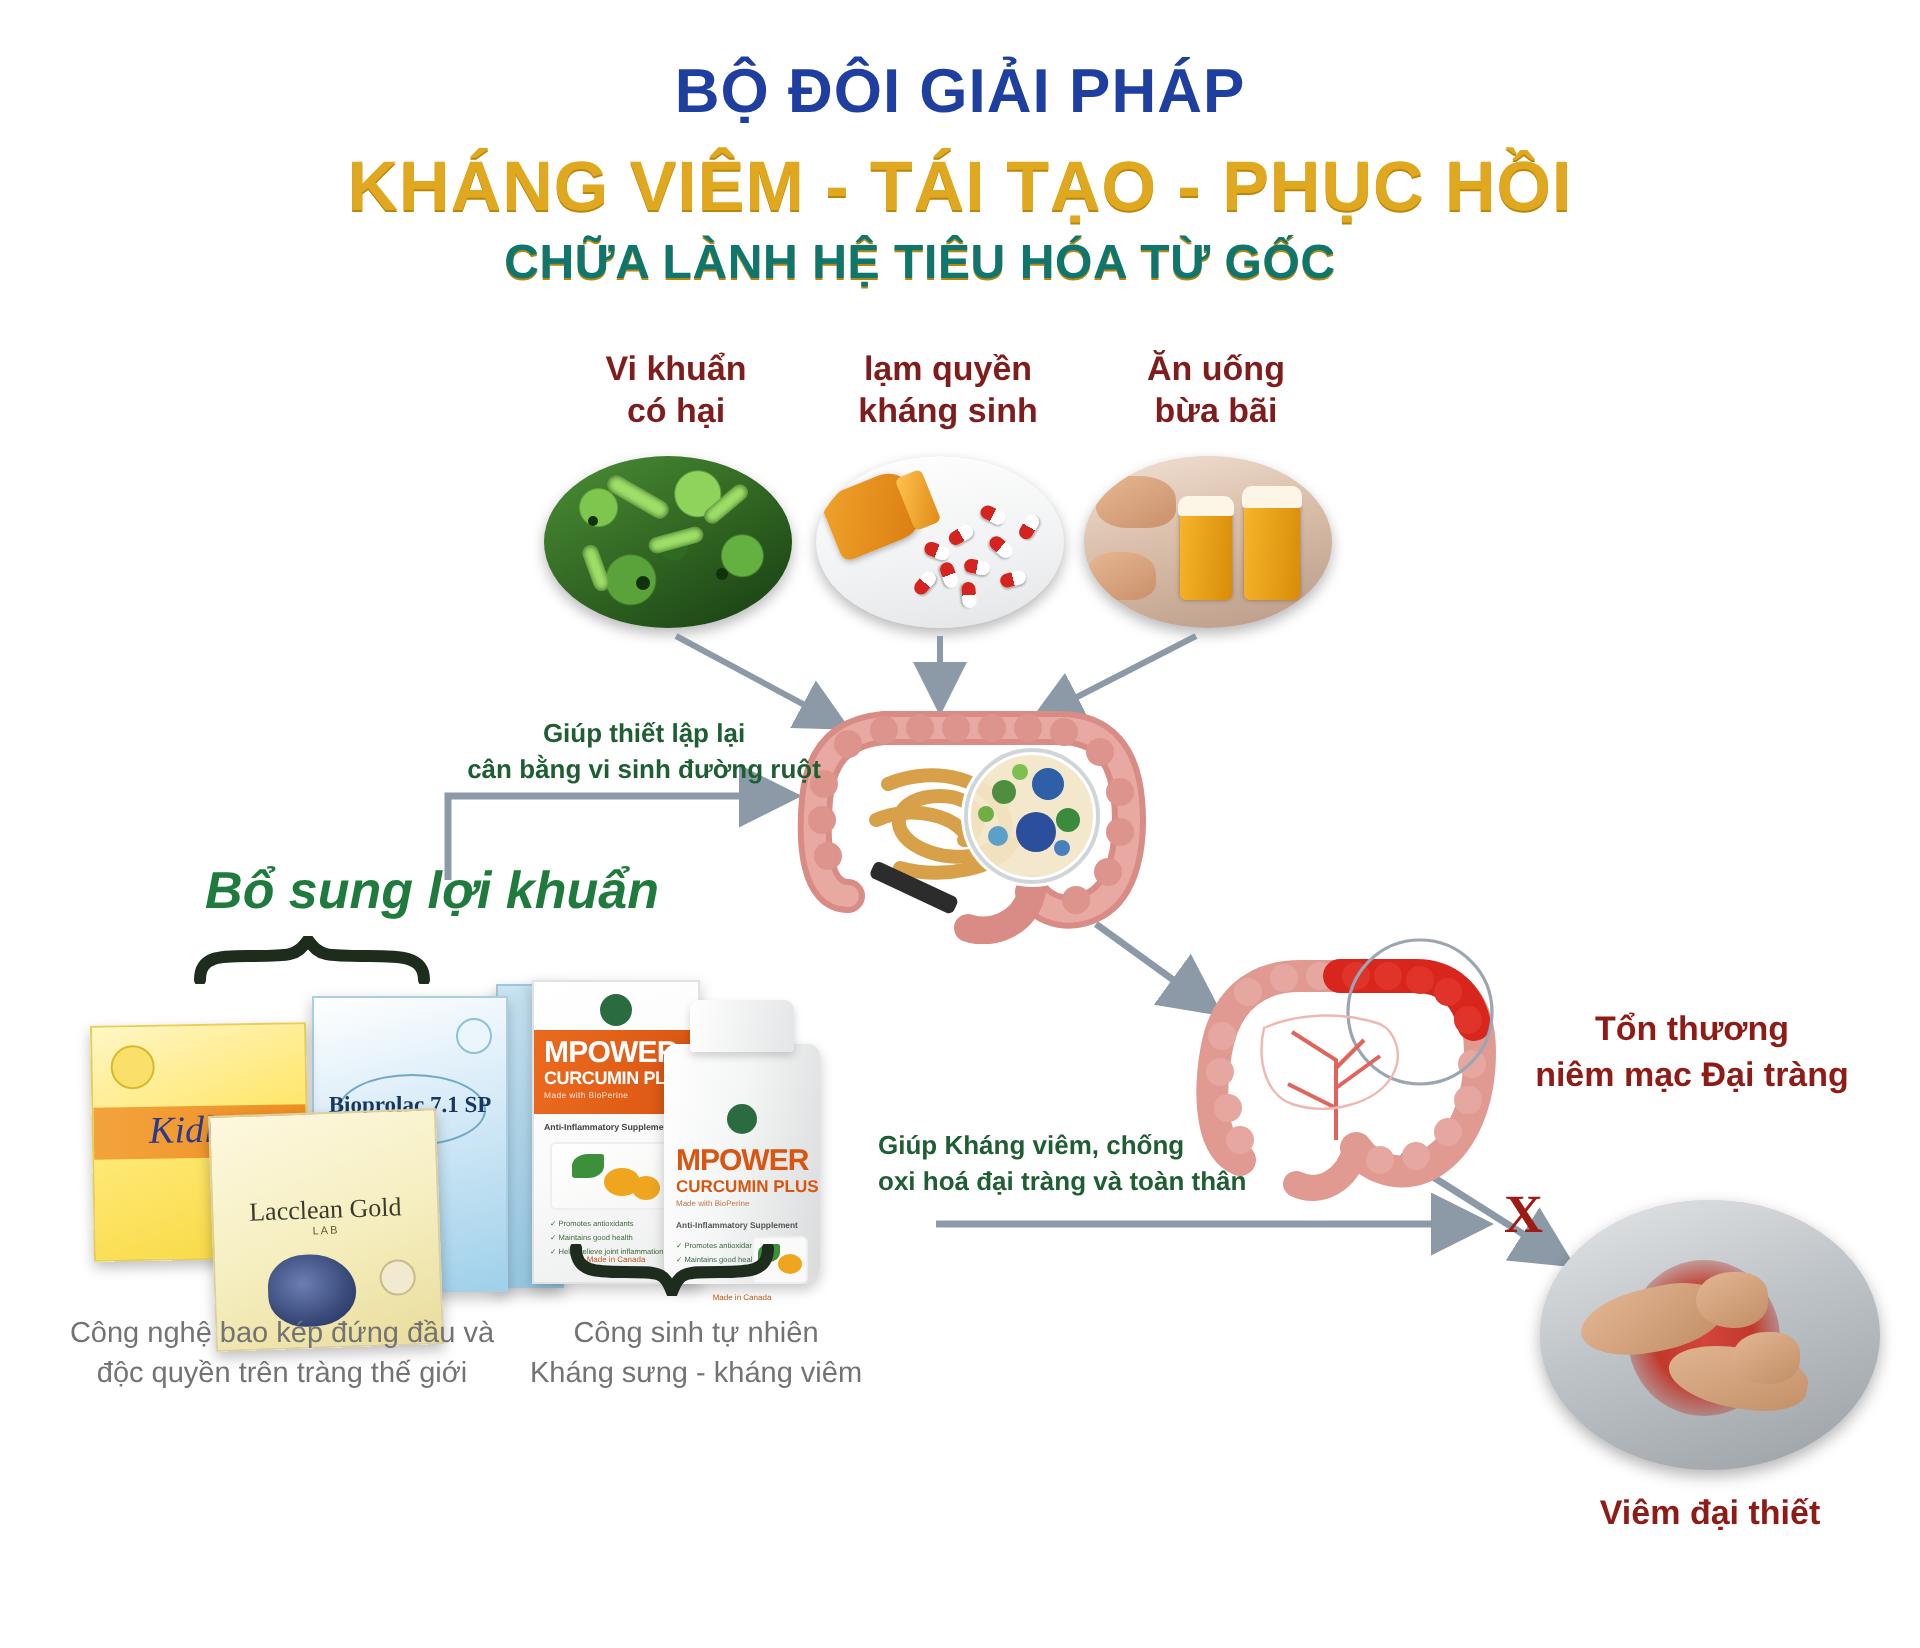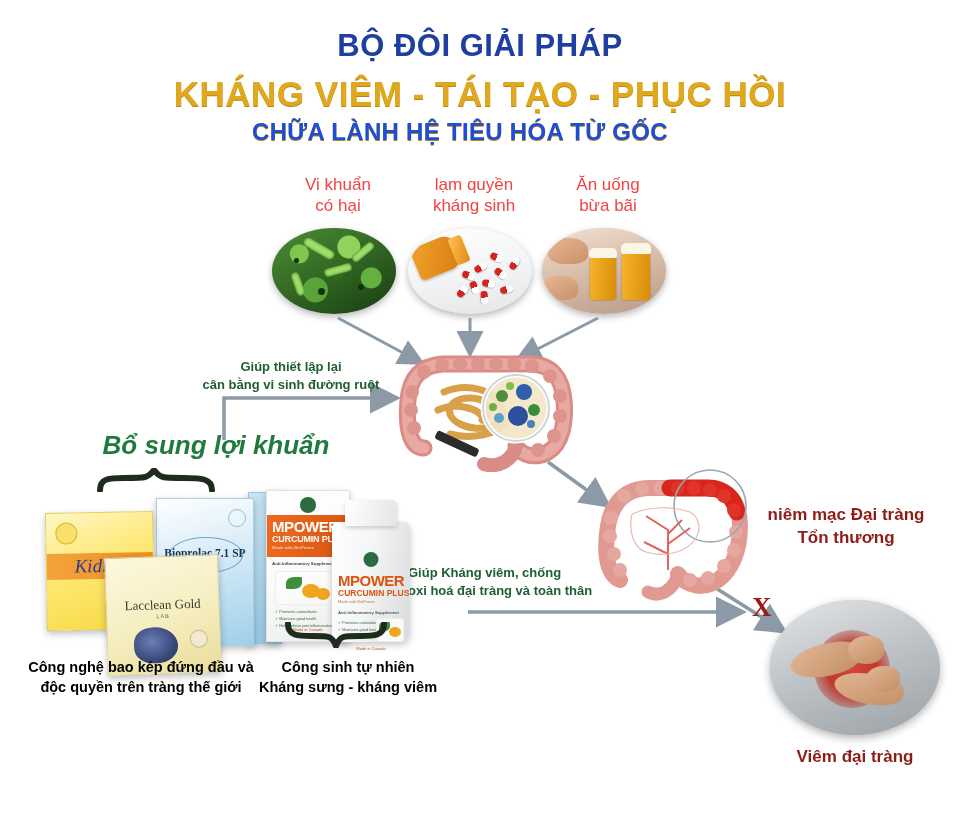--- a/index.html
+++ b/index.html
@@ -22,31 +22,31 @@
     position: absolute; left: 0; top: 74px; width: 960px;
     text-align: center;
     font-size: 35px; font-weight: bold; letter-spacing: 0.5px;
     color: #e0a81f;
     text-shadow: 0 1px 0 #b9860d;
   }
   .title3 {
     position: absolute; left: 0; top: 118px; width: 892px;
     text-align: center;
     font-size: 24px; font-weight: bold; letter-spacing: 0.3px;
-    color: #1d4ed8;
+    color: #0f766e;
     text-shadow: 0 1px 0 #b9860d;
     padding-left: 28px;
   }
 
   
   .cause-label {
     position: absolute;
     text-align: center;
-    font-size: 17px; font-weight: normal; line-height: 1.25;
-    color: #ef4444;
+    font-size: 17px; font-weight: bold; line-height: 1.25;
+    color: #7f1d1d;
   }
   #cause-label-0 { left: 268px; top: 174px; width: 140px; }
   #cause-label-1 { left: 400px; top: 174px; width: 148px; }
   #cause-label-2 { left: 538px; top: 174px; width: 140px; }
 
   
   .photo-oval {
     position: absolute;
     border-radius: 50%;
     overflow: hidden;
@@ -143,37 +143,37 @@
   
   #connectors {
     position: absolute; left: 0; top: 0; width: 960px; height: 824px;
     pointer-events: none;
   }
 
   
   .annot {
     position: absolute;
     font-size: 13px; font-weight: bold; line-height: 1.35;
-    color: #1f5e33; text-align: center;
+    color: #1f5e33; text-align: center; margin-left: 31px;
   }
   #annot-balance { left: 196px; top: 358px; width: 190px; }
   #annot-antiinflam { left: 408px; top: 564px; width: 196px; text-align: left; }
 
   .green-heading {
     position: absolute; left: 96px; top: 430px; width: 240px;
     text-align: center;
     font-size: 26px; font-weight: bold; font-style: italic;
     color: #1f7a3d;
   }
 
   .caption {
     position: absolute;
     text-align: center;
-    font-size: 14.5px; font-weight: bold; line-height: 1.35;
-    color: #000000;
+    font-size: 14.5px; font-weight: normal; line-height: 1.35;
+    color: #737373;
   }
   #caption-probiotic { left: 16px; top: 658px; width: 250px; }
   #caption-curcumin  { left: 248px; top: 658px; width: 200px; }
 
   .red-label {
     position: absolute;
     text-align: center;
     font-size: 17px; font-weight: bold; line-height: 1.35;
     color: #8e1b16;
   }
@@ -598,21 +598,21 @@
   <svg id="brace-curcumin" viewBox="0 0 104 26">
     <path d="M4,2 C4,14 14,14 28,14 C46,14 48,14 52,24 C56,14 58,14 76,14 C90,14 100,14 100,2" fill="none" stroke="#1d2c1d" stroke-width="6" stroke-linecap="round"></path>
   </svg>
 
   <div class="caption" id="caption-curcumin">
     <div>Công sinh tự nhiên</div>
     <div>Kháng sưng - kháng viêm</div>
   </div>
 
   <div class="red-label" id="label-damage">
+    <div>Tổn thương</div>
     <div>niêm mạc Đại tràng</div>
-    <div>Tổn thương</div>
   </div>
 
   <div class="red-x">X</div>
 
-  <div class="red-label" id="label-colitis">Viêm đại tràng</div>
+  <div class="red-label" id="label-colitis">Viêm đại thiết</div>
 
 </div>
 
 </body></html>

